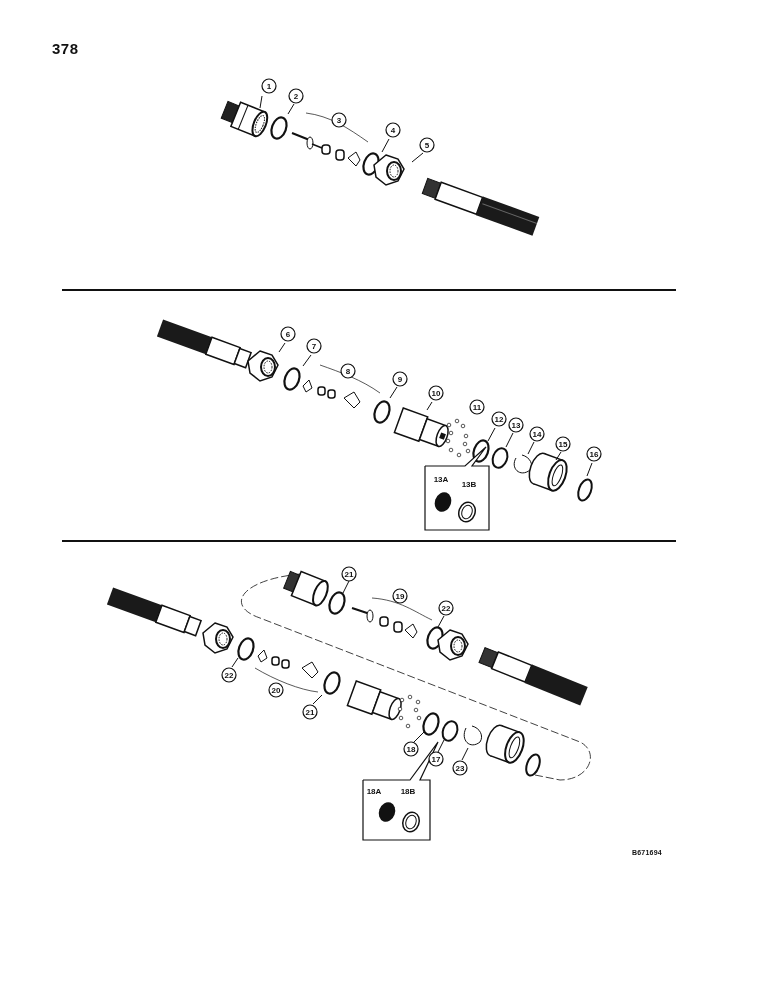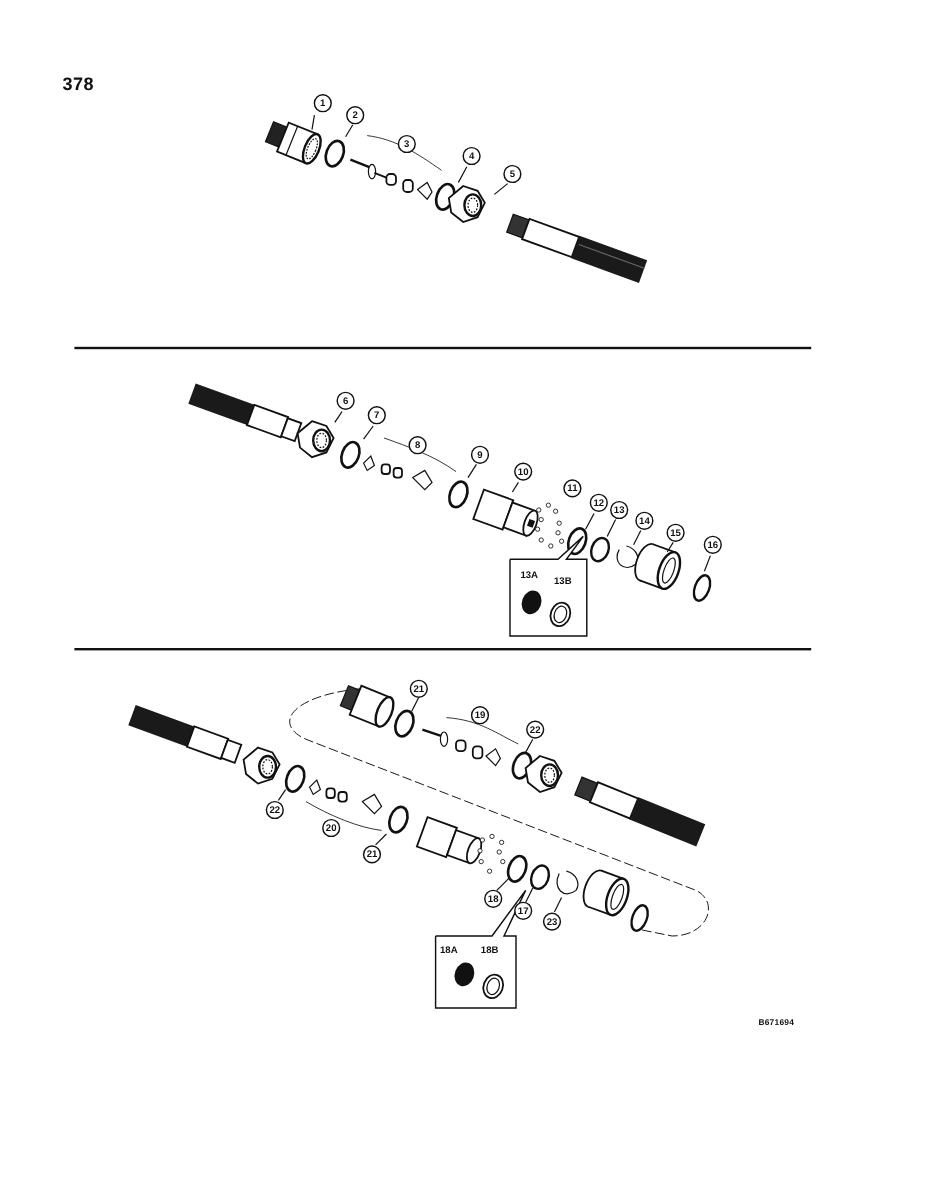--- a/index.html
+++ b/index.html
@@ -1,18 +1,18 @@
 <!DOCTYPE html>
 <html><head>
 <meta charset="utf-8">
 <style>
   html, body { margin: 0; padding: 0; background: #ffffff; }
   body { width: 780px; height: 1000px; position: relative; overflow: hidden;
          font-family: "Liberation Sans", sans-serif; color: #111; }
-  .page-num { position: absolute; left: 52px; top: 62px; font-weight: bold; font-size: 15px; letter-spacing: 0.5px; }
+  .page-num { position: absolute; left: 52px; top: 40px; font-weight: bold; font-size: 15px; letter-spacing: 0.5px; }
   .ref-code { position: absolute; left: 632px; top: 849px; font-size: 7px; font-weight: bold; letter-spacing: 0.2px; }
   .divider { position: absolute; height: 2px; background: #111; }
   svg.diagram { position: absolute; left: 0; top: 0; }
   .callout circle { fill: #fff; stroke: #111; stroke-width: 1.2; }
   .callout text { font-family: "Liberation Sans", sans-serif; font-size: 8px; font-weight: bold; fill: #111; text-anchor: middle; dominant-baseline: central; }
   .label-free { font-family: "Liberation Sans", sans-serif; font-size: 8px; font-weight: bold; fill: #111; text-anchor: middle; }
 </style>
 </head>
 <body>
 

